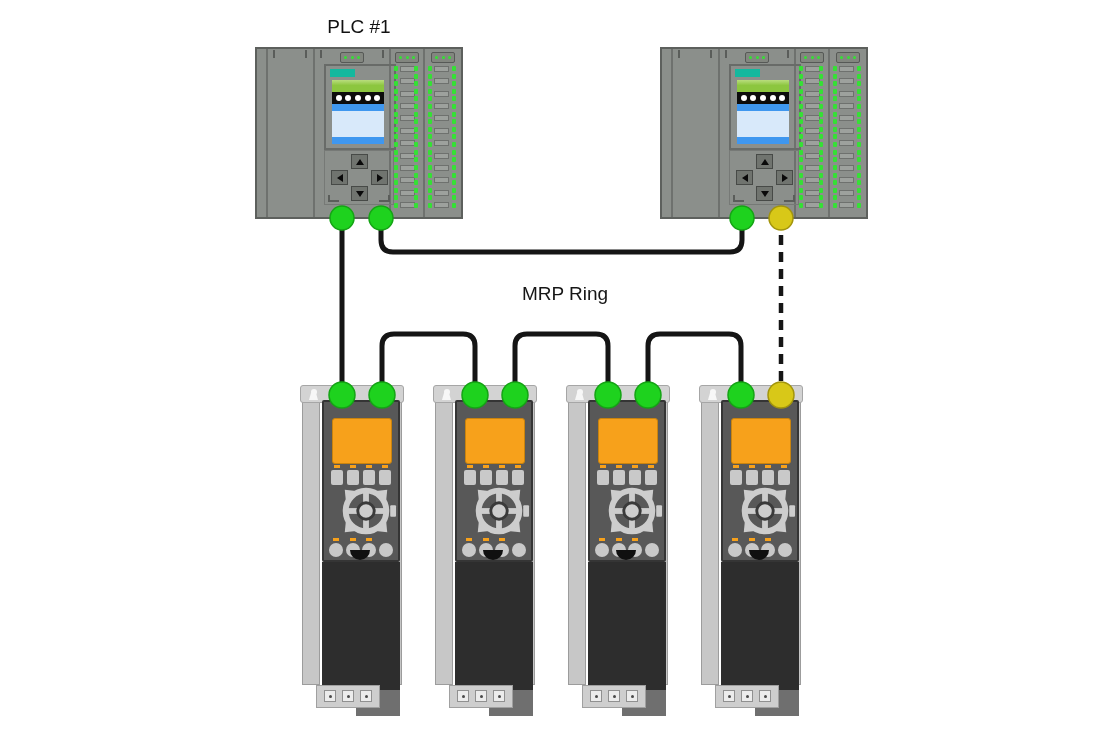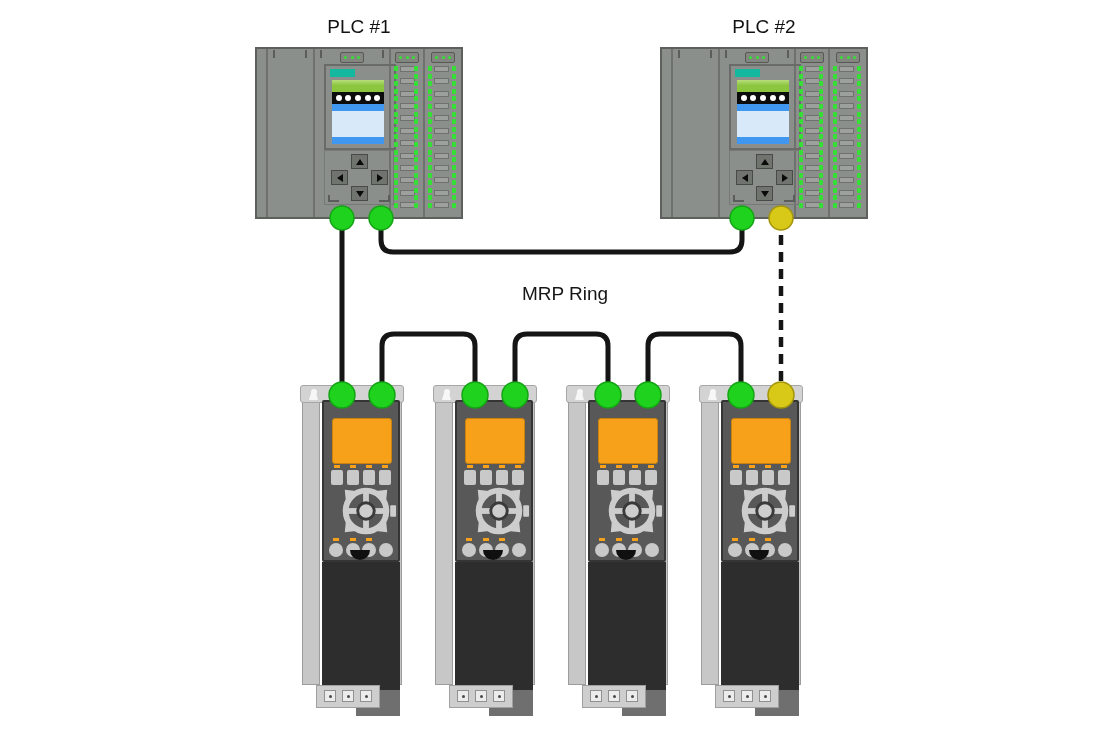--- a/index.html
+++ b/index.html
@@ -278,21 +278,20 @@
             <i class="led"></i>
             <i class="led"></i>
             <i class="led"></i>
             <i class="led"></i>
             <i class="led"></i>
           </div>
       </div>
     </div>
   </div>
     <div class="plc" style="left: 660px; top: 47px;">
-    <div class="plc-label">PLC #2</div>
     <div class="plc-body">
       <div class="sec psu">
         <div class="psu-line"></div>
         <span class="tick" style="left:16px"></span>
         <span class="tick" style="left:48px"></span>
       </div>
       <div class="sec cpu">
         <span class="tick" style="left:5px"></span>
         <span class="tick" style="right:5px"></span>
         <div class="badge">

